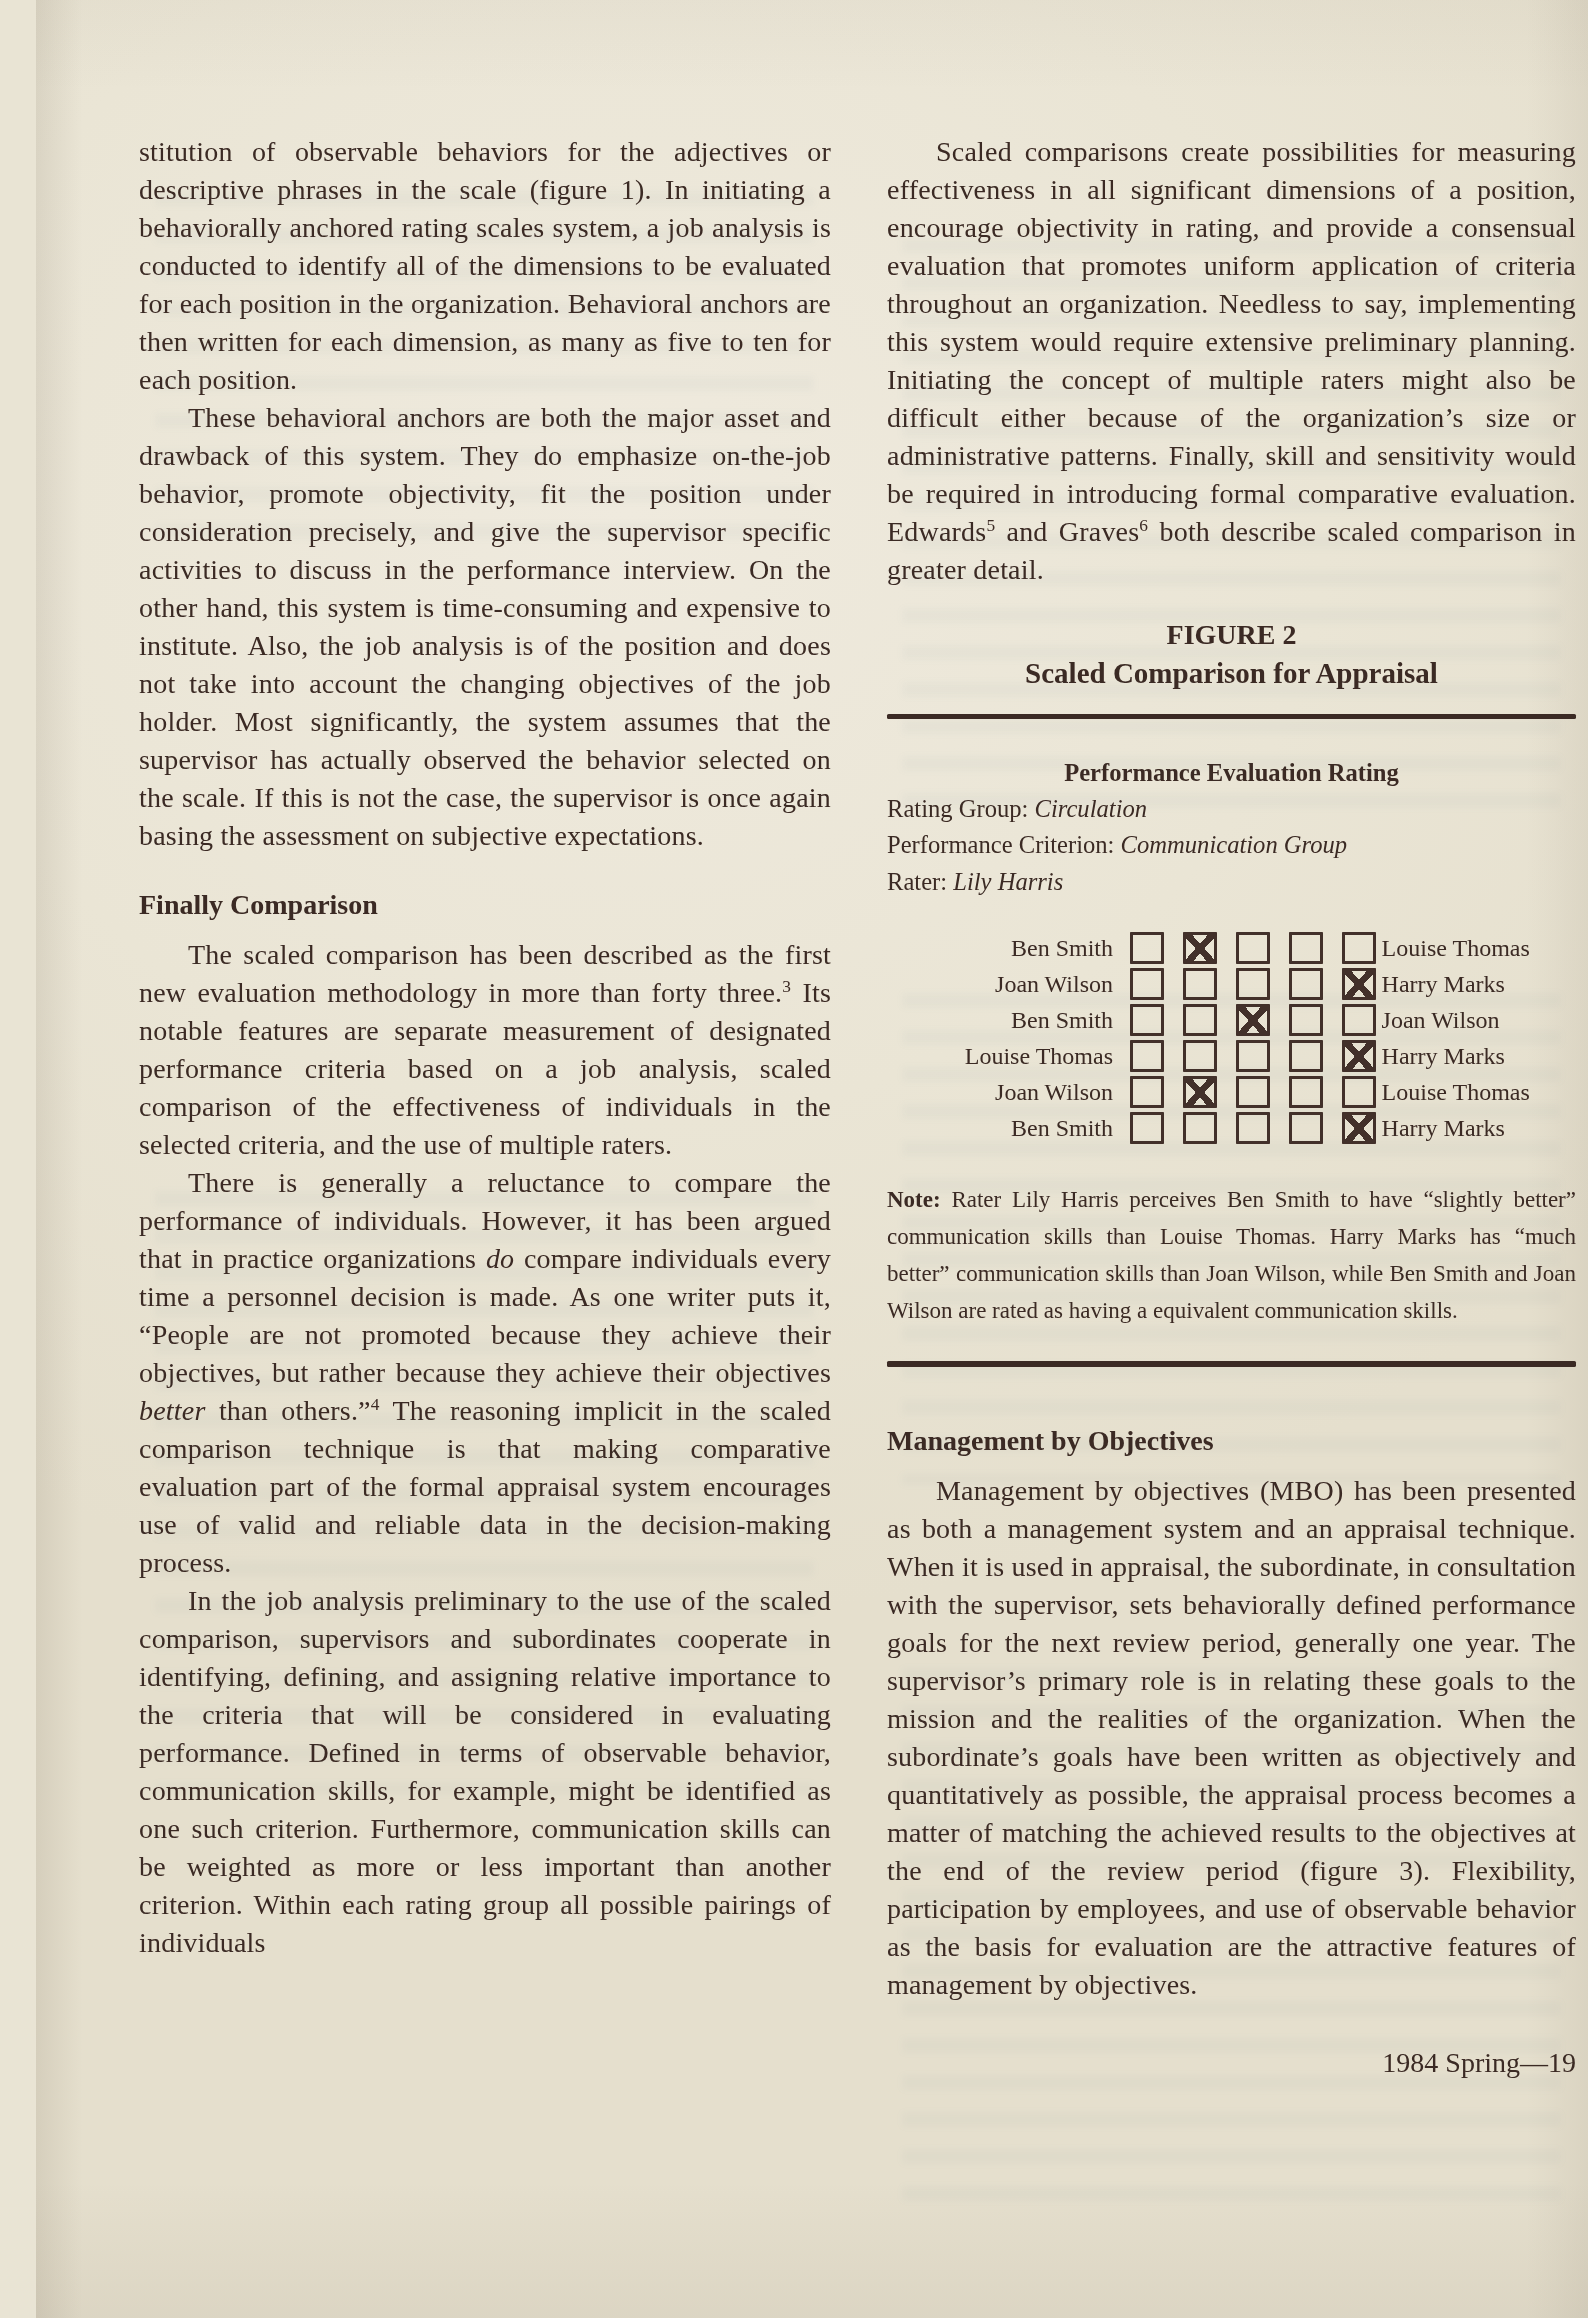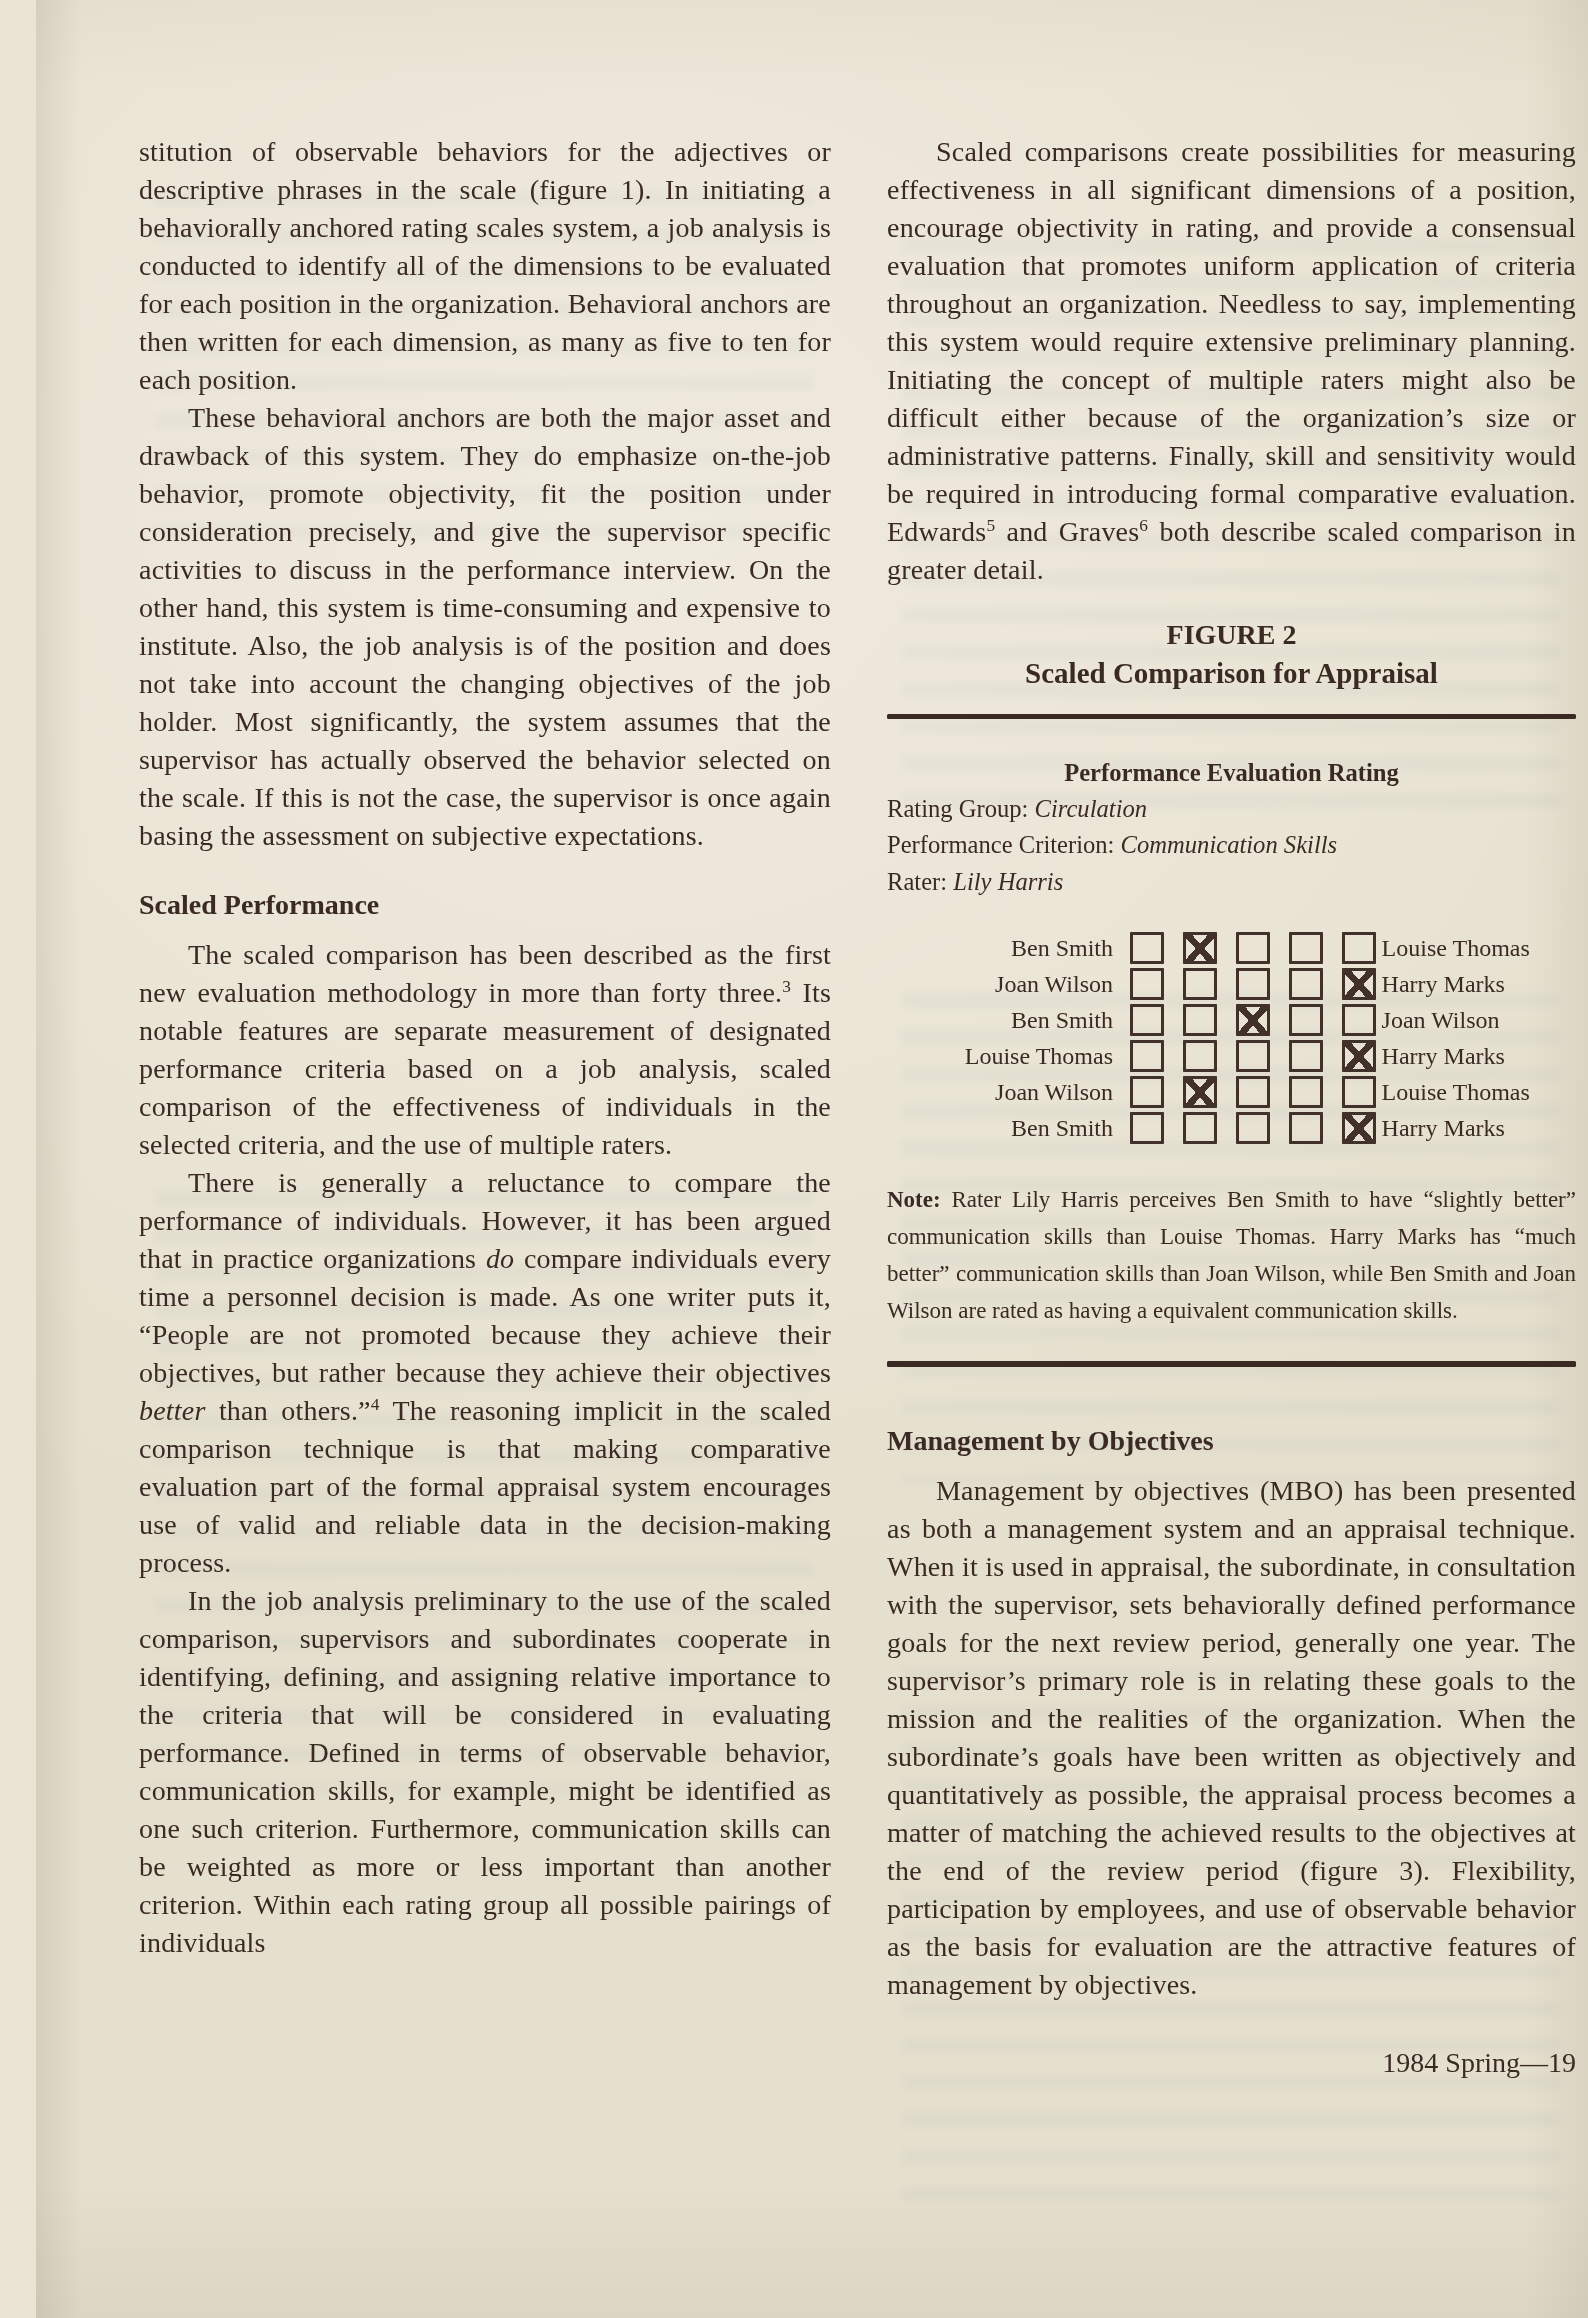--- a/index.html
+++ b/index.html
@@ -92,21 +92,21 @@
 
   <div class="ghost" style="left:119px;top:191px;width:659px;height:365px;"></div>
   <div class="ghost" style="left:119px;top:1191px;width:659px;height:603px;"></div>
   <div class="ghost" style="left:866px;top:238px;width:659px;height:572px;"></div>
   <div class="ghost" style="left:866px;top:993px;width:659px;height:492px;"></div>
   <div class="ghost" style="left:866px;top:1668px;width:659px;height:540px;"></div>
 
   <div class="col col-left">
     <p class="body-p">stitution of observable behaviors for the adjectives or descriptive phrases in the scale (figure 1). In initiating a behaviorally anchored rating scales system, a job analysis is conducted to identify all of the dimensions to be evaluated for each position in the organization. Behavioral anchors are then written for each dimension, as many as five to ten for each position.</p>
     <p class="body-p ind">These behavioral anchors are both the major asset and drawback of this system. They do emphasize on-the-job behavior, promote objectivity, fit the position under consideration precisely, and give the supervisor specific activities to discuss in the performance interview. On the other hand, this system is time-consuming and expensive to institute. Also, the job analysis is of the position and does not take into account the changing objectives of the job holder. Most significantly, the system assumes that the supervisor has actually observed the behavior selected on the scale. If this is not the case, the supervisor is once again basing the assessment on subjective expectations.</p>
-    <h3 class="subhead">Scaled Performance</h3>
+    <h3 class="subhead">Finally Comparison</h3>
     <p class="body-p ind"><span>The scaled comparison has been described as the first new evaluation methodology in more than forty three.</span><sup>3</sup><span> Its notable features are separate measurement of designated performance criteria based on a job analysis, scaled comparison of the effectiveness of individuals in the selected criteria, and the use of multiple raters.</span></p>
     <p class="body-p ind"><span>There is generally a reluctance to compare the performance of individuals. However, it has been argued that in practice organizations </span><span class="it">do</span><span> compare individuals every time a personnel decision is made. As one writer puts it, “People are not promoted because they achieve their objectives, but rather because they achieve their objectives </span><span class="it">better</span><span> than others.”</span><sup>4</sup><span> The reasoning implicit in the scaled comparison technique is that making comparative evaluation part of the formal appraisal system encourages use of valid and reliable data in the decision-making process.</span></p>
     <p class="body-p ind">In the job analysis preliminary to the use of the scaled comparison, supervisors and subordinates cooperate in identifying, defining, and assigning relative importance to the criteria that will be considered in evaluating performance. Defined in terms of observable behavior, communication skills, for example, might be identified as one such criterion. Furthermore, communication skills can be weighted as more or less important than another criterion. Within each rating group all possible pairings of individuals</p>
   </div>
 
   <div class="col col-right">
     <p class="body-p ind"><span>Scaled comparisons create possibilities for measuring effectiveness in all significant dimensions of a position, encourage objectivity in rating, and provide a consensual evaluation that promotes uniform application of criteria throughout an organization. Needless to say, implementing this system would require extensive preliminary planning. Initiating the concept of multiple raters might also be difficult either because of the organization’s size or administrative patterns. Finally, skill and sensitivity would be required in introducing formal comparative evaluation. Edwards</span><sup>5</sup><span> and Graves</span><sup>6</sup><span> both describe scaled comparison in greater detail.</span></p>
 
     <figure class="fig" style="margin-left:0;margin-right:0;">
       <div class="fig-label">FIGURE 2</div>
@@ -114,21 +114,21 @@
       <div class="rule rule-top"></div>
 
       <div class="per-title">Performance Evaluation Rating</div>
 
       <div class="meta-line">
         <span class="meta-label">Rating Group:</span>
         <span class="meta-value">Circulation</span>
       </div>
       <div class="meta-line">
         <span class="meta-label">Performance Criterion:</span>
-        <span class="meta-value">Communication Skills</span>
+        <span class="meta-value">Communication Group</span>
       </div>
       <div class="meta-line">
         <span class="meta-label">Rater:</span>
         <span class="meta-value">Lily Harris</span>
       </div>
 
       <div class="grid">
           <div class="grow">
             <div class="glabel gl">Ben Smith</div>
             <div class="box"></div>

